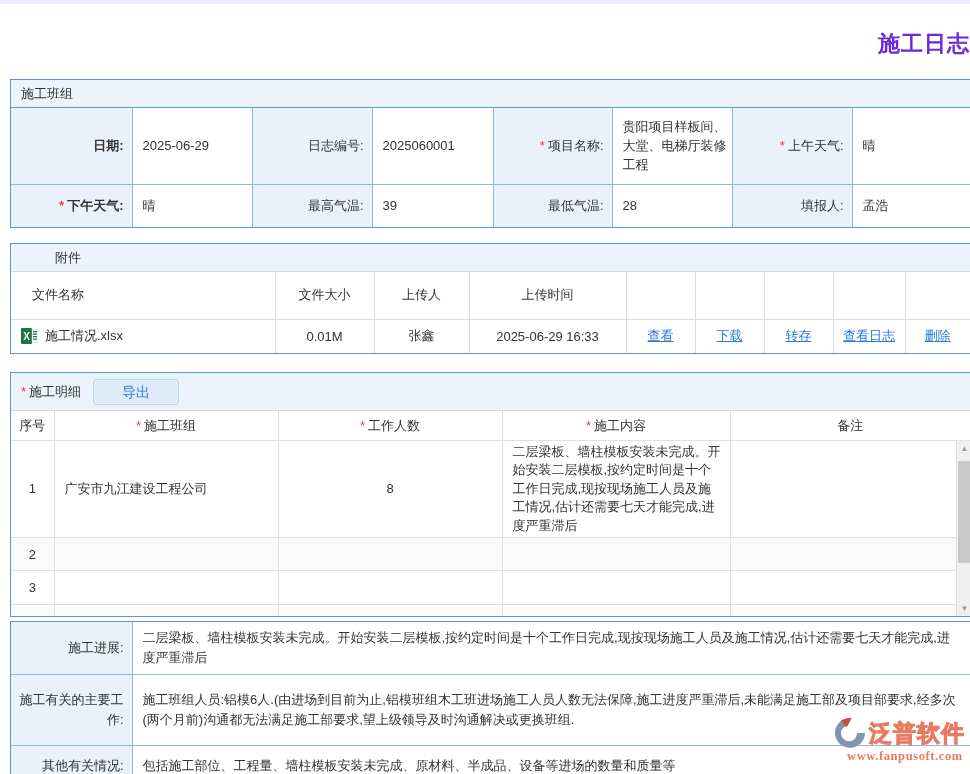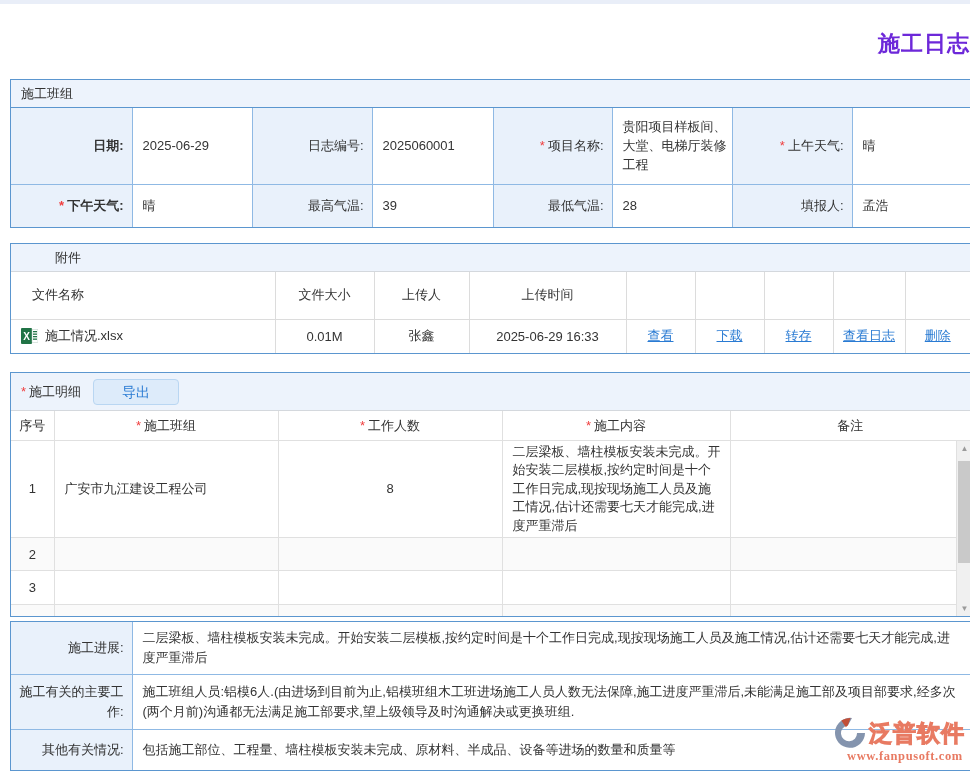--- a/index.html
+++ b/index.html
@@ -254,21 +254,21 @@
   <table class="sum">
     <colgroup>
         <col style="width:121px">
         <col>
       </colgroup>
     <tbody>
         <tr style="height:53px">
       <td class="lbl">施工进展:</td>
       <td class="val">二层梁板、墙柱模板安装未完成。开始安装二层模板,按约定时间是十个工作日完成,现按现场施工人员及施工情况,估计还需要七天才能完成,进度严重滞后</td>
     </tr>
-    <tr style="height:55px">
+    <tr style="height:71px">
       <td class="lbl">施工有关的主要工作:</td>
       <td class="val">施工班组人员:铝模6人.(由进场到目前为止,铝模班组木工班进场施工人员人数无法保障,施工进度严重滞后,未能满足施工部及项目部要求,经多次(两个月前)沟通都无法满足施工部要求,望上级领导及时沟通解决或更换班组.</td>
     </tr>
     <tr style="height:40px">
       <td class="lbl">其他有关情况:</td>
       <td class="val">包括施工部位、工程量、墙柱模板安装未完成、原材料、半成品、设备等进场的数量和质量等</td>
     </tr>
   </tbody>
     </table>
 </div>

